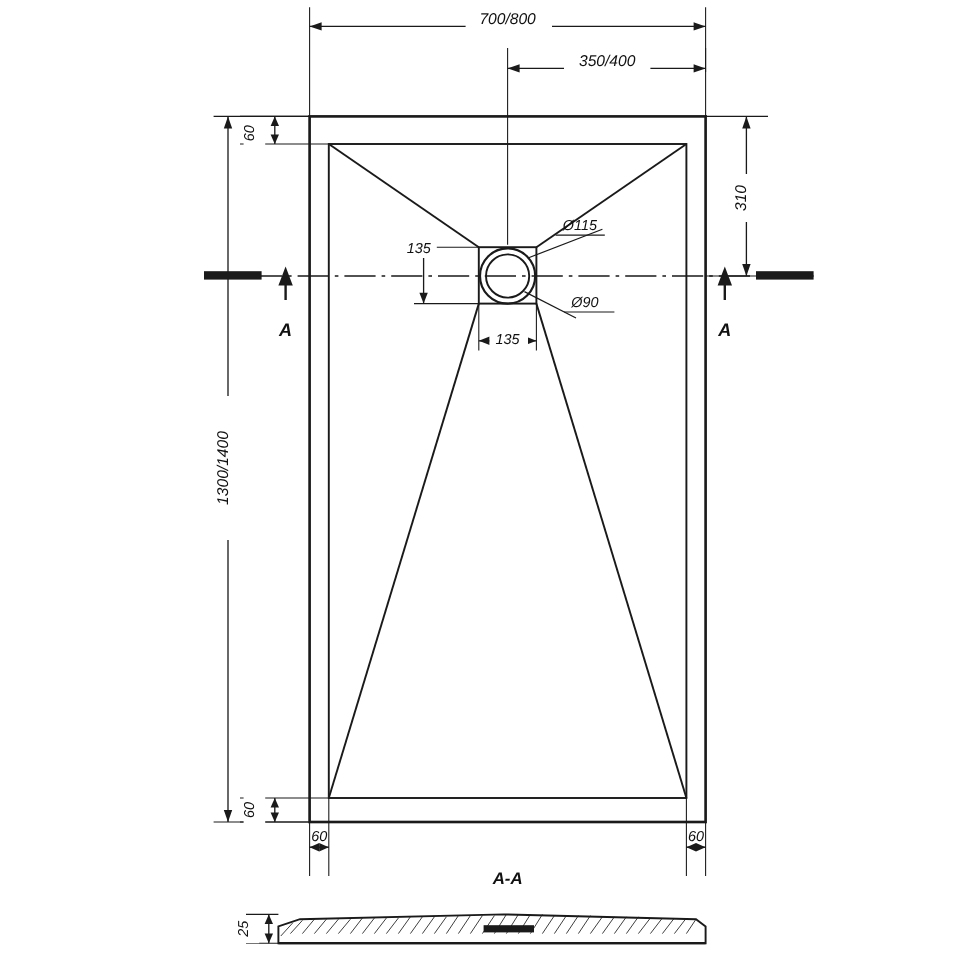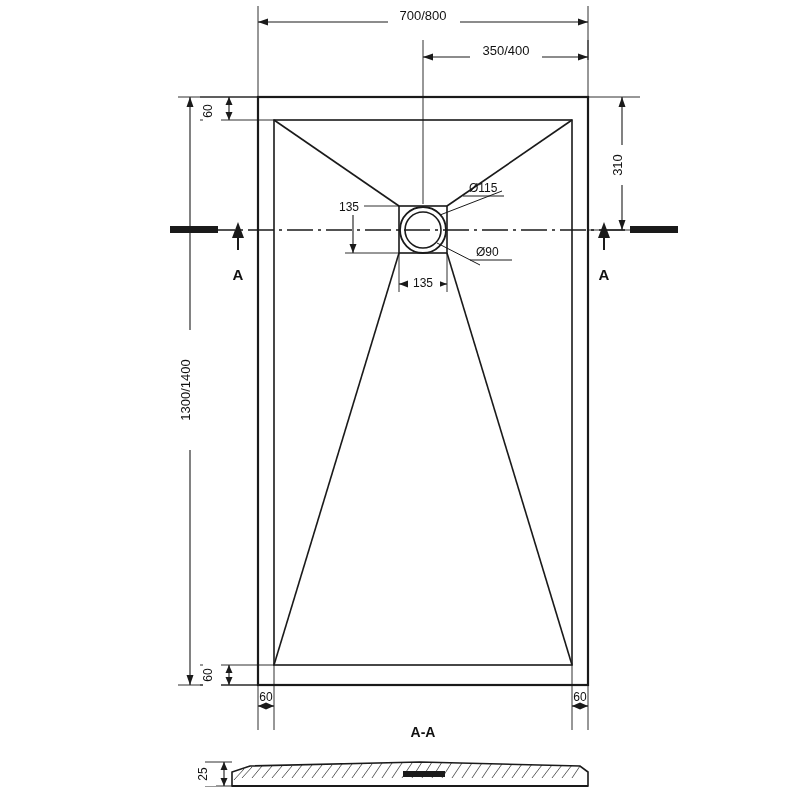--- a/index.html
+++ b/index.html
@@ -11,20 +11,21 @@
     width: 800px;
     height: 800px;
     font-family: "Liberation Sans", sans-serif;
     color: #1a1a1a;
     overflow: hidden;
   }
   #drawing {
     position: relative;
     width: 800px;
     height: 632px;
+    font-style: italic;
   }
   svg {
     display: block;
   }
   .dim-text {
     font-family: "Liberation Sans", sans-serif;
     font-size: 13px;
     fill: #111111;
   }
   .dim-text-small {

